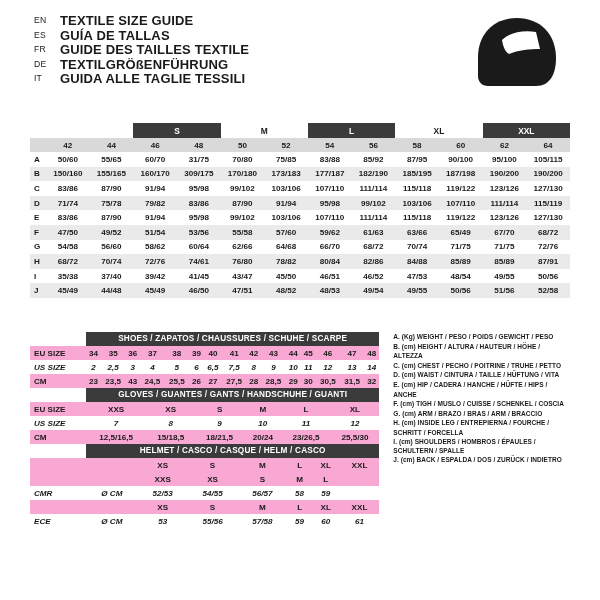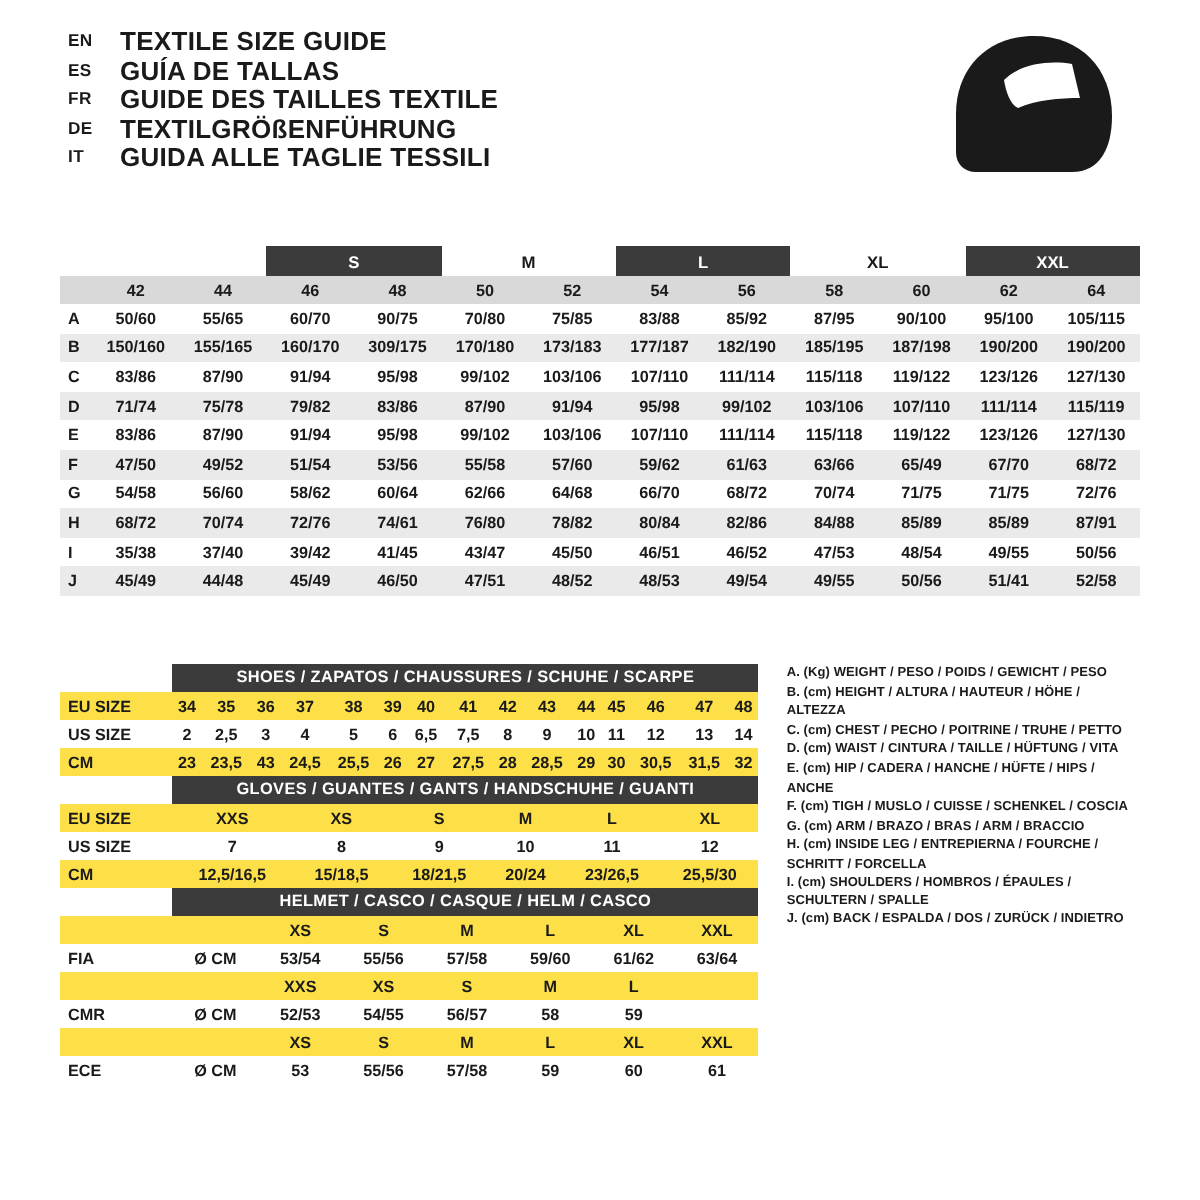--- a/index.html
+++ b/index.html
@@ -9,21 +9,21 @@
     background: #ffffff;
     font-family: "Liberation Sans", sans-serif;
     color: #1a1a1a;
     overflow: hidden;
   }
   .page { position: relative; width: 600px; height: 600px; }
 
   
   .header { position: absolute; left: 34px; top: 14px; width: 420px; }
   .lang-row { display: flex; align-items: flex-start; line-height: 13px; margin-bottom: 1.5px; }
-  .lang-code { width: 26px; font-size: 8.6px; font-weight: bold; letter-spacing: .2px; }
+  .lang-code { width: 26px; font-size: 8.6px; font-weight: normal; letter-spacing: .2px; }
   .lang-title { font-size: 13px; font-weight: bold; letter-spacing: .15px; }
 
   
   .helmet { position: absolute; right: 40px; top: 16px; }
 
   
   .main-table { position: absolute; left: 30px; top: 123px; width: 540px; }
   table { border-collapse: collapse; width: 100%; }
   .main-table td, .main-table th { font-size: 8.1px; font-weight: bold; padding: 0; }
 
@@ -44,22 +44,22 @@
   .lower-left { width: 352px; }
   .lower-right { width: 188px; padding-left: 10px; }
 
   .sec-title { background: #3b3b3b; color: #fff; font-size: 8.2px; font-weight: bold;
                text-align: center; height: 14px; line-height: 14px; letter-spacing: .2px; }
   .sec-title-wrap { padding-left: 56px; }
 
   .sub { width: 100%; border-collapse: collapse; }
   .sub td { font-size: 8.1px; font-weight: bold; height: 14px; text-align: center; }
   .sub td.lbl { text-align: left; width: 56px; padding-left: 4px; }
-  .grey { background: #fde047; }
-  .white { background: #ffffff; }
+  .grey { background: #f9a8d4; }
+  .white { background: #ffffff; font-style: italic; }
 
   .notes div { font-size: 6.5px; font-weight: bold; line-height: 9.6px; letter-spacing: .05px; }
   .notes div.two { line-height: 9.2px; }
 </style>
 </head>
 <body>
 
 <div class="page">
 
   <div class="header">
@@ -118,21 +118,21 @@
         <td>60</td>
         <td>62</td>
         <td>64</td>
       </tr>
 
       <tr class="data-row row-plain">
         <td class="rowlabel">A</td>
         <td>50/60</td>
         <td>55/65</td>
         <td>60/70</td>
-        <td>90/75</td>
+        <td>31/75</td>
         <td>70/80</td>
         <td>75/85</td>
         <td>83/88</td>
         <td>85/92</td>
         <td>87/95</td>
         <td>90/100</td>
         <td>95/100</td>
         <td>105/115</td>
       </tr>
       <tr class="data-row row-alt">
@@ -260,21 +260,21 @@
         <td>45/49</td>
         <td>44/48</td>
         <td>45/49</td>
         <td>46/50</td>
         <td>47/51</td>
         <td>48/52</td>
         <td>48/53</td>
         <td>49/54</td>
         <td>49/55</td>
         <td>50/56</td>
-        <td>51/41</td>
+        <td>51/56</td>
         <td>52/58</td>
       </tr>
     </tbody>
       </table>
   </div>
 
   <div class="lower">
 
     <div class="lower-left">
 
@@ -383,30 +383,20 @@
             <tr class="grey">
           <td class="lbl"></td>
           <td></td>
           <td>XS</td>
           <td>S</td>
           <td>M</td>
           <td>L</td>
           <td>XL</td>
           <td>XXL</td>
         </tr>
-        <tr class="white">
-          <td class="lbl">FIA</td>
-          <td>Ø CM</td>
-          <td>53/54</td>
-          <td>55/56</td>
-          <td>57/58</td>
-          <td>59/60</td>
-          <td>61/62</td>
-          <td>63/64</td>
-        </tr>
         <tr class="grey">
           <td class="lbl"></td>
           <td></td>
           <td>XXS</td>
           <td>XS</td>
           <td>S</td>
           <td>M</td>
           <td>L</td>
           <td></td>
         </tr>

